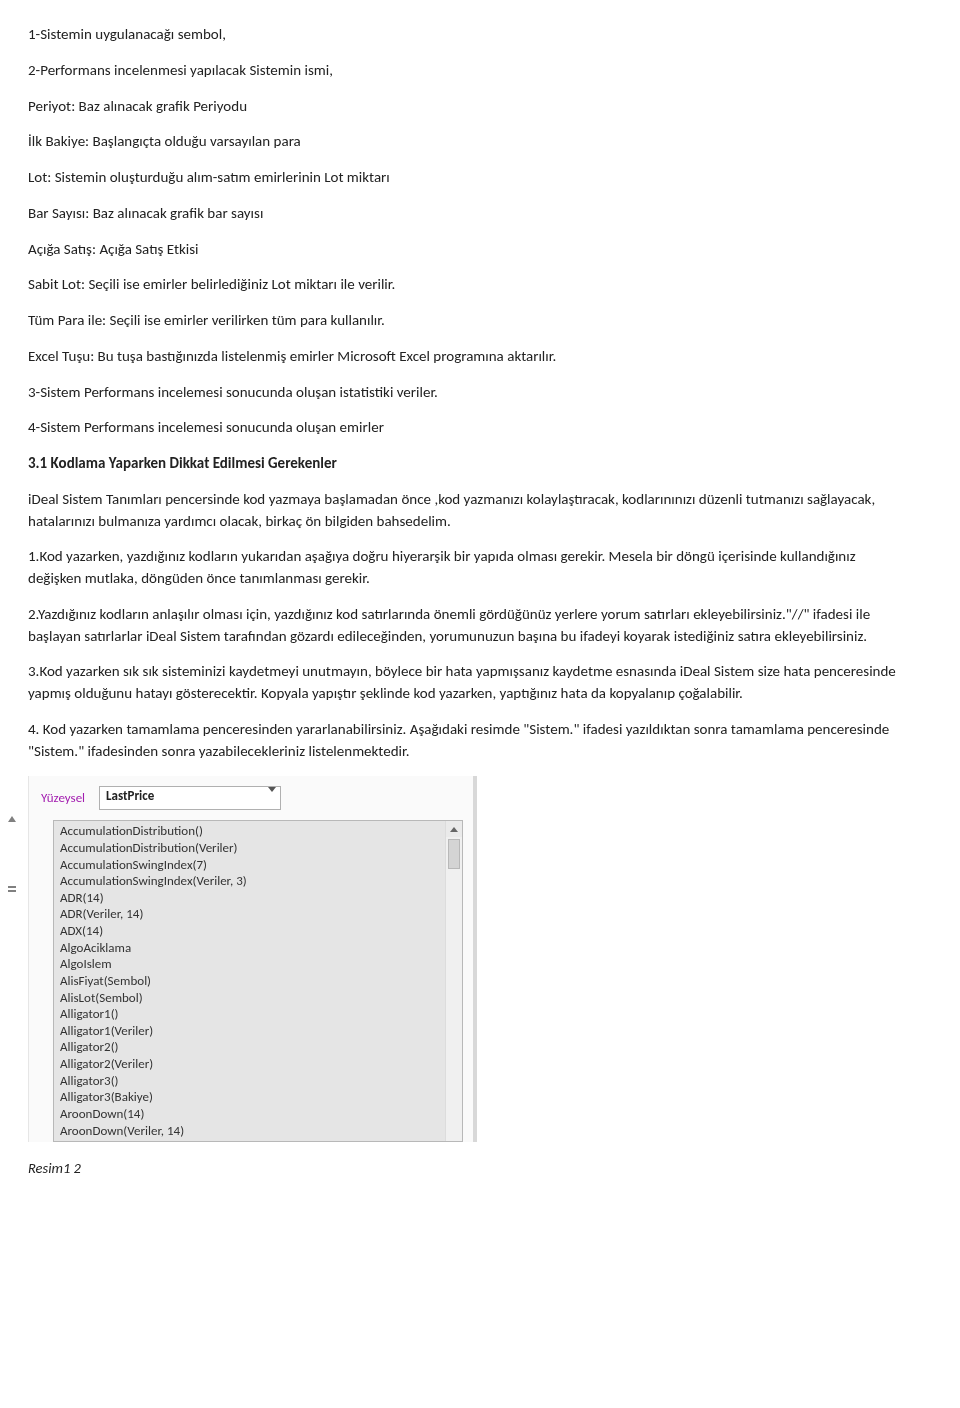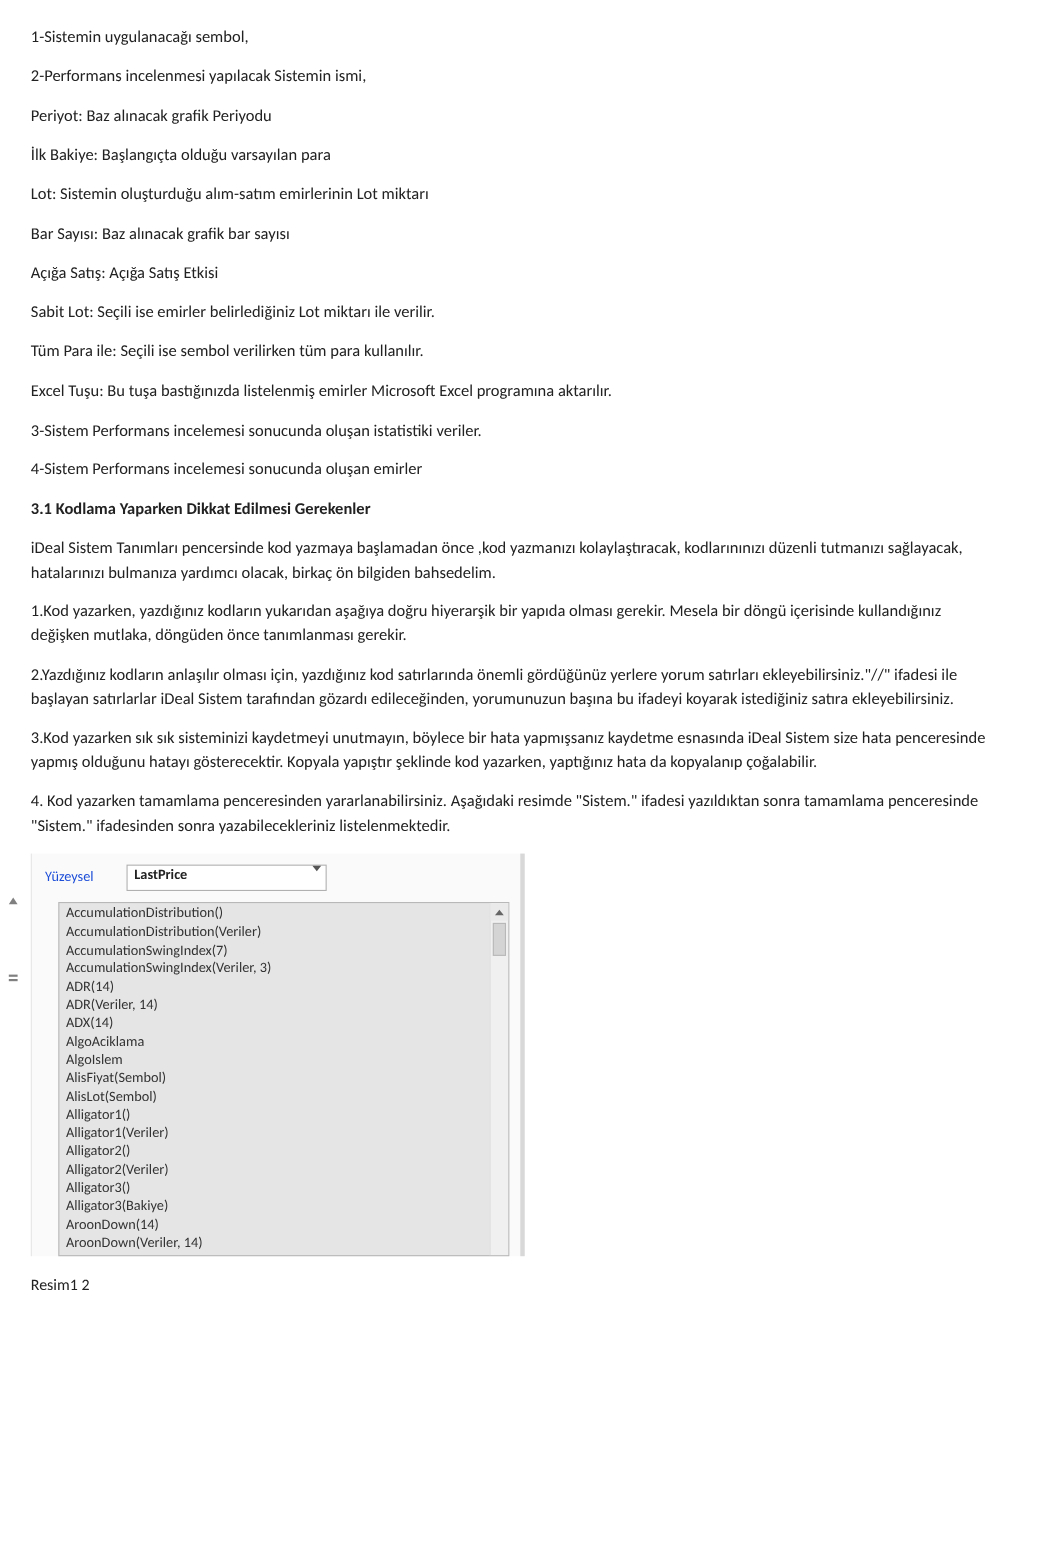--- a/index.html
+++ b/index.html
@@ -31,22 +31,22 @@
     margin-top: 8px;
     margin-bottom: 16px;
   }
   .ui-top {
     display: flex;
     align-items: center;
     padding: 2px 0 10px 12px;
   }
   .ui-label {
     font-size: 13px;
-    color: #1d4ed8;
-    margin-right: 30px;
+    color: #a21caf;
+    margin-right: 14px;
   }
   .ui-select {
     width: 170px;
     border: 1px solid #b0b0b0;
     background: #fff;
     height: 22px;
     display: flex;
     align-items: flex-start;
     justify-content: space-between;
     padding: 0 4px 0 6px;
@@ -98,20 +98,21 @@
   }
   .scroll .thumb {
     position: absolute;
     top: 18px; left: 2px; right: 2px;
     height: 30px;
     background: #d4d4d4;
     border: 1px solid #b8b8b8;
     box-sizing: border-box;
   }
   .figcap {
+    font-style: italic;
     font-size: 14.5px;
     margin-top: 6px;
     color: #222;
   }
   .panel-outer {
     position: relative;
   }
   .gutter-icons {
     position: absolute;
     left: -26px;
@@ -138,21 +139,21 @@
 <body>
 
 <p>1-Sistemin uygulanacağı sembol,</p>
 <p>2-Performans incelenmesi yapılacak Sistemin ismi,</p>
 <p>Periyot: Baz alınacak grafik Periyodu</p>
 <p>İlk Bakiye: Başlangıçta olduğu varsayılan para</p>
 <p>Lot: Sistemin oluşturduğu alım-satım emirlerinin Lot miktarı</p>
 <p>Bar Sayısı: Baz alınacak grafik bar sayısı</p>
 <p>Açığa Satış: Açığa Satış Etkisi</p>
 <p>Sabit Lot: Seçili ise emirler belirlediğiniz Lot miktarı ile verilir.</p>
-<p>Tüm Para ile: Seçili ise sembol verilirken tüm para kullanılır.</p>
+<p>Tüm Para ile: Seçili ise emirler verilirken tüm para kullanılır.</p>
 <p>Excel Tuşu: Bu tuşa bastığınızda listelenmiş emirler Microsoft Excel programına aktarılır.</p>
 <p>3-Sistem Performans incelemesi sonucunda oluşan istatistiki veriler.</p>
 <p>4-Sistem Performans incelemesi sonucunda oluşan emirler</p>
 
 <p class="bold">3.1 Kodlama Yaparken Dikkat Edilmesi Gerekenler</p>
 
 <p>iDeal Sistem Tanımları pencersinde kod yazmaya başlamadan önce ,kod yazmanızı kolaylaştıracak, kodlarınınızı düzenli tutmanızı sağlayacak, hatalarınızı bulmanıza yardımcı olacak, birkaç ön bilgiden bahsedelim.</p>
 <p>1.Kod yazarken, yazdığınız kodların yukarıdan aşağıya doğru hiyerarşik bir yapıda olması gerekir. Mesela bir döngü içerisinde kullandığınız değişken mutlaka, döngüden önce tanımlanması gerekir.</p>
 <p>2.Yazdığınız kodların anlaşılır olması için, yazdığınız kod satırlarında önemli gördüğünüz yerlere yorum satırları ekleyebilirsiniz."//" ifadesi ile başlayan satırlarlar iDeal Sistem tarafından gözardı edileceğinden, yorumunuzun başına bu ifadeyi koyarak istediğiniz satıra ekleyebilirsiniz.</p>
 <p>3.Kod yazarken sık sık sisteminizi kaydetmeyi unutmayın, böylece bir hata yapmışsanız kaydetme esnasında iDeal Sistem size hata penceresinde yapmış olduğunu hatayı gösterecektir. Kopyala yapıştır şeklinde kod yazarken, yaptığınız hata da kopyalanıp çoğalabilir.</p>

